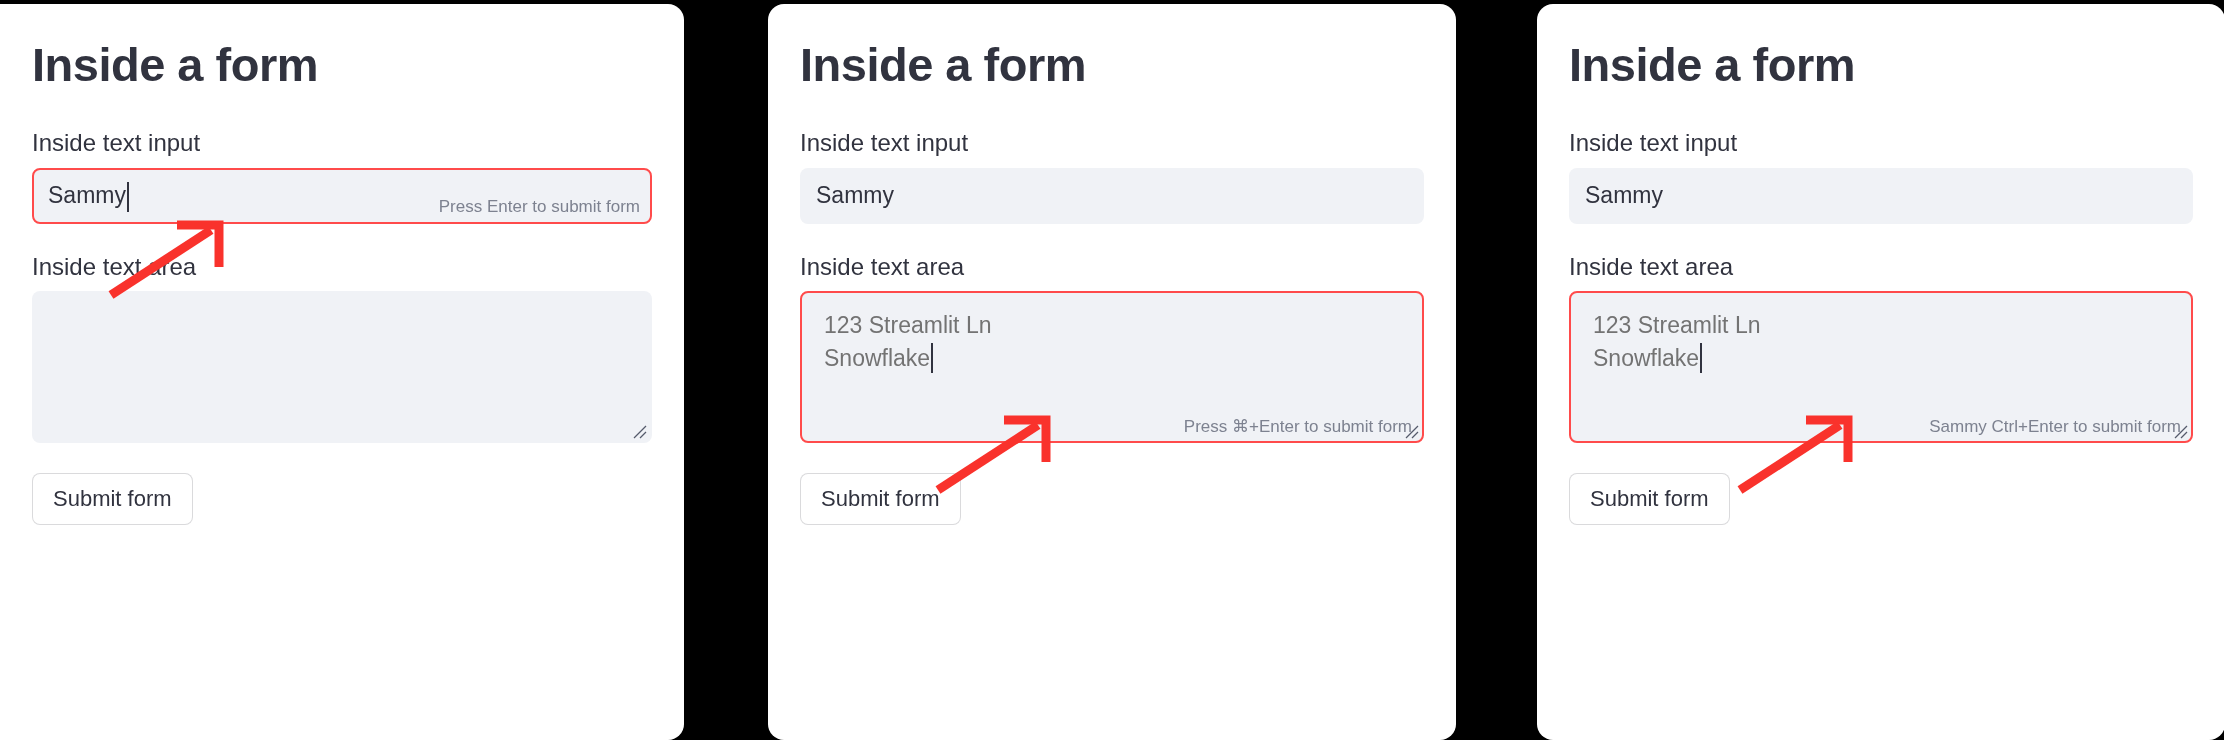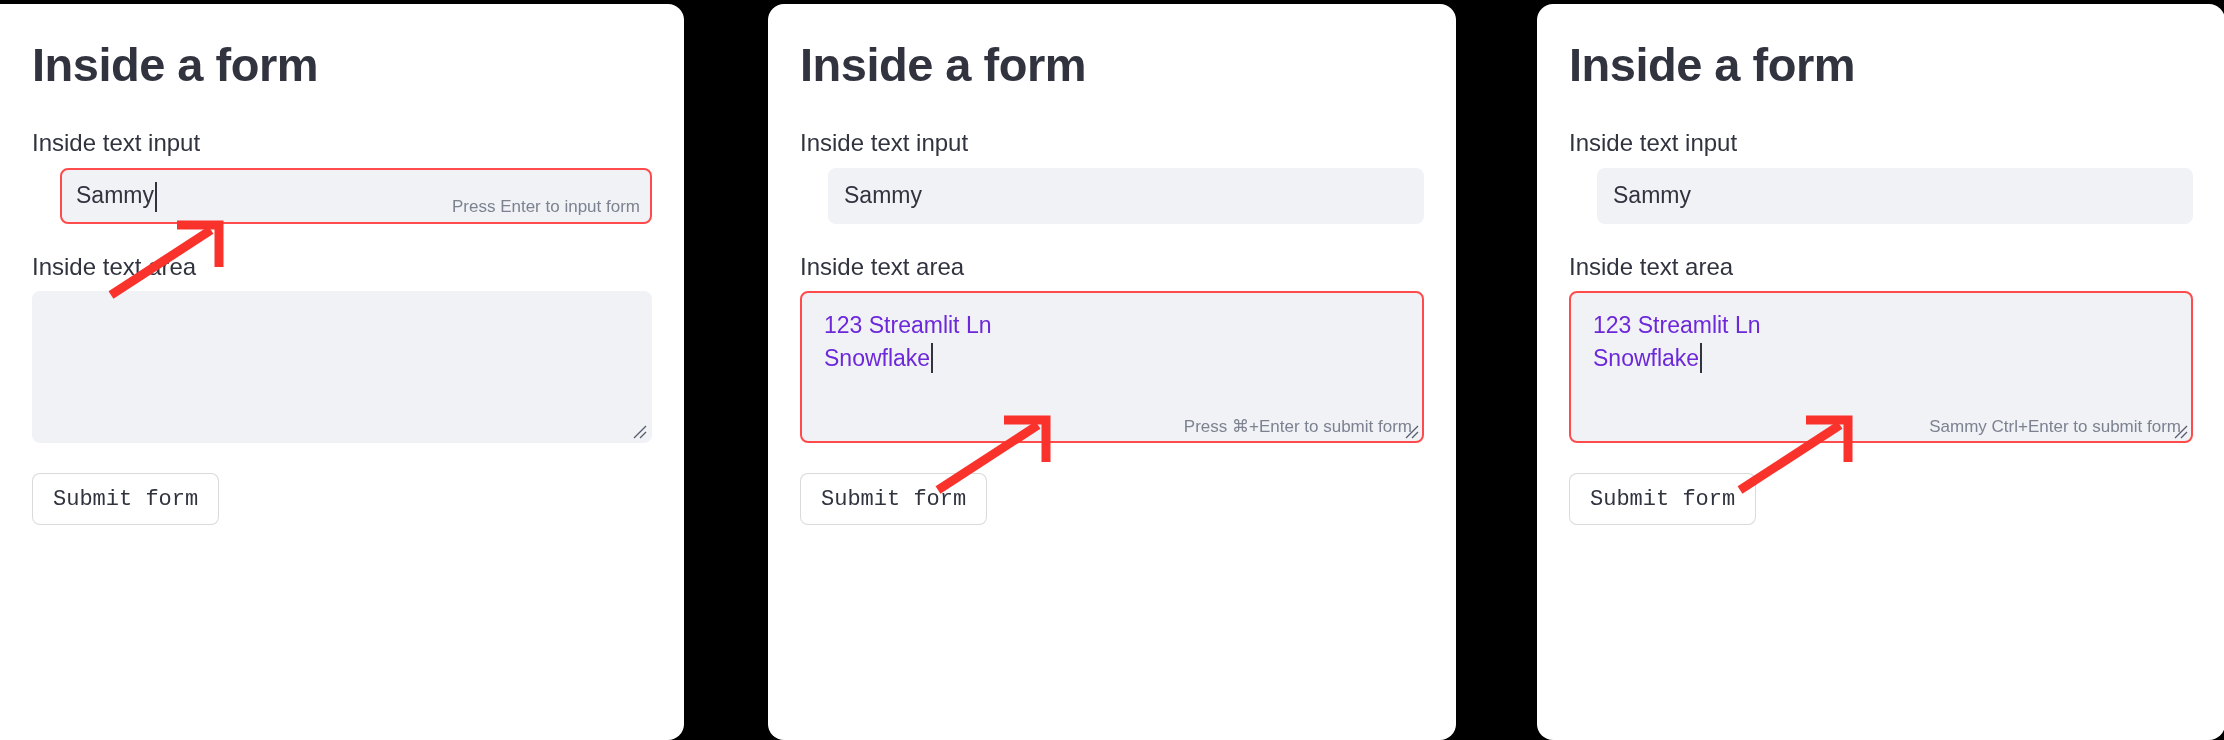--- a/index.html
+++ b/index.html
@@ -43,21 +43,20 @@
 
   .input-box {
     position: relative;
     background: #f0f2f6;
     border-radius: 8px;
     height: 56px;
     border: 2px solid transparent;
     display: flex;
     align-items: center;
     padding: 0 14px;
-    margin-left: 28px;
   }
   .input-box.focused { border-color: #ff4b4b; }
   .input-value {
     font-size: 23px;
     color: #31333f;
     line-height: 1;
     white-space: pre;
   }
   .caret {
     display: inline-block;
@@ -87,21 +86,21 @@
     position: relative;
     background: #f0f2f6;
     border-radius: 8px;
     height: 152px;
     border: 2px solid transparent;
     padding: 16px 14px 0 22px;
   }
   .textarea-box.focused { border-color: #ff4b4b; }
   .textarea-value {
     font-size: 23px;
-    color: #6d28d9;
+    color: #737373;
     line-height: 1.42;
     white-space: pre;
   }
   .resize-handle {
     position: absolute;
     right: 3px;
     bottom: 2px;
     width: 16px;
     height: 16px;
     pointer-events: auto;
@@ -111,42 +110,42 @@
     display: inline-flex;
     align-items: center;
     justify-content: center;
     height: 52px;
     padding: 0 20px;
     background: #ffffff;
     border: 1px solid rgba(49,51,63,0.18);
     border-radius: 8px;
     font-size: 22px;
     color: #31333f;
-    font-family: Liberation Mono, monospace;
+    font-family: Liberation Sans, sans-serif;
     cursor: pointer;
   }
 
   .annot-arrow { position: absolute; pointer-events: none; }
 </style>
 </head>
 <body>
 
 <div class="stage">
 
   <div class="panel" id="p0" style="left:-42px; width:726px;">
     <div class="panel-inner" style="padding-left:74px;">
 
       <h1 class="page-title">Inside a form</h1>
 
       <div class="field-block">
         <div class="field-label">Inside text input</div>
         <div class="input-box focused">
           <span class="input-value">Sammy</span>
             <span class="caret"></span>
-          <span class="hint">Press Enter to input form</span>
+          <span class="hint">Press Enter to submit form</span>
         </div>
       </div>
 
       <div class="field-block area">
         <div class="field-label">Inside text area</div>
         <div class="textarea-box">
           <span class="textarea-value"></span>
           <svg class="resize-handle" viewBox="0 0 16 16">
             <path d="M15 3 L3 15" stroke="#555b6b" stroke-width="1.3" fill="none"></path>
             <path d="M15 9 L9 15" stroke="#555b6b" stroke-width="1.3" fill="none"></path>

